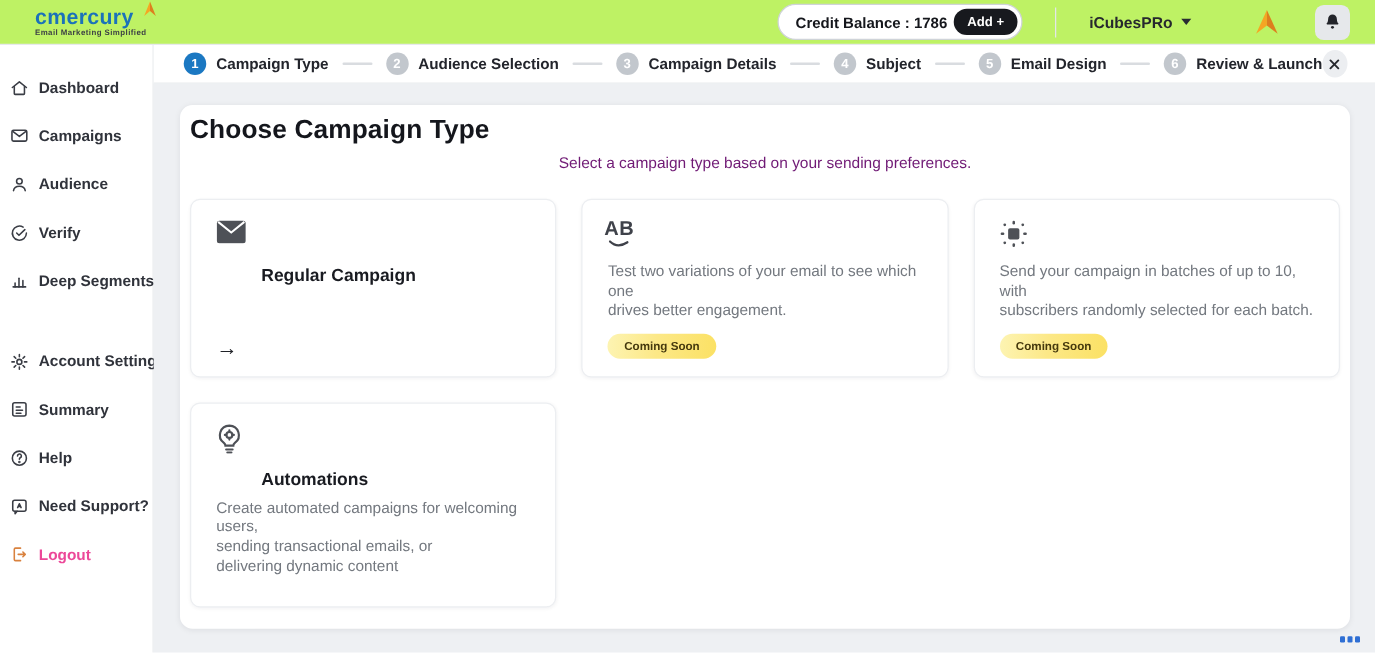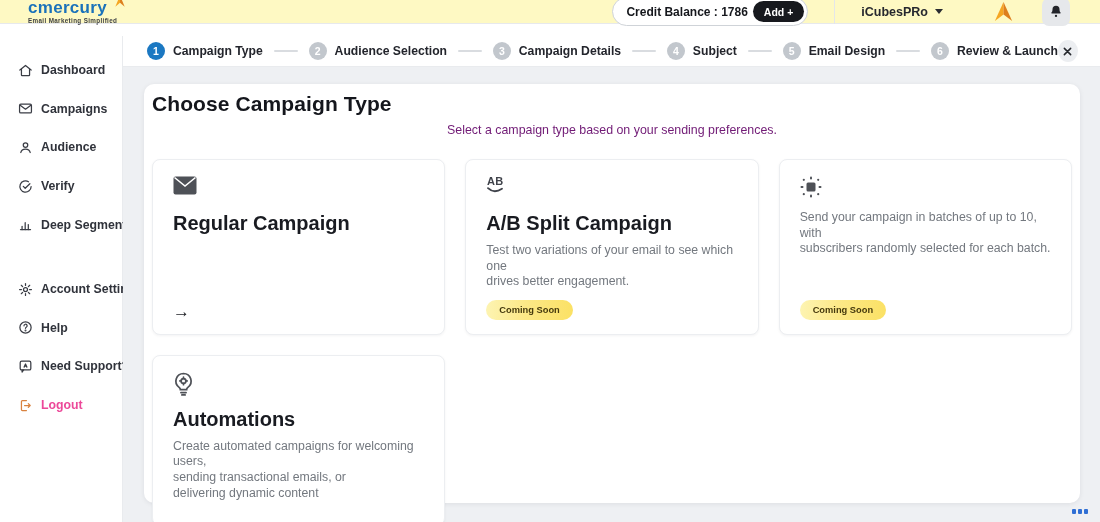--- a/index.html
+++ b/index.html
@@ -4,23 +4,23 @@
 <style>
   * { margin:0; padding:0; box-sizing:border-box; }
   html,body { width:1100px; height:522px; }
   body {
     font-family:"Liberation Sans","DejaVu Sans",sans-serif;
     background:#ffffff; position:relative; overflow:hidden;
     -webkit-font-smoothing:antialiased;
   }
   
   .header{
-    position:absolute; top:0; left:0; right:0; height:24px; background:#fef9c3;
+    position:absolute; top:0; left:0; right:0; height:36px; background:#bef264;
     border-bottom:1px solid #e7e9ec; display:flex; align-items:center;
-    justify-content:space-between; padding:0 30px 0 28px; z-index:5;
+    justify-content:space-between; padding:0 20px 0 28px; z-index:5;
   }
   .logo{ position:relative; display:flex; flex-direction:column; line-height:1; cursor:pointer;}
   .logo-name{ font-size:17px; font-weight:700; color:#1b72ba; letter-spacing:.3px;}
   .logo-tag{ font-size:6.3px; font-weight:700; color:#3c3f45; letter-spacing:.35px; margin-top:2px;}
   .logo-arrow{ position:absolute; right:-10px; top:-5px; }
   .hdr-right{ display:flex; align-items:center; }
   .credit-pill{
     display:flex; align-items:center; gap:5px; border:1.5px solid #cfd3d8;
     border-radius:17px; padding:3px 3px 3px 13px; background:#fff;
   }
@@ -38,21 +38,21 @@
     margin-left:26px; width:28px; height:28px; border-radius:7px; background:#e6e8eb;
     display:grid; place-items:center; cursor:pointer; border:none;
   }
   
   .app-body{ position:absolute; top:36px; left:0; right:0; bottom:0; display:flex; }
   .sidebar{
     width:123px; min-width:123px; background:#fff; border-right:1px solid #e9ebee;
     padding-top:15px; display:flex; flex-direction:column;
   }
   .nav-item{
-    height:38.6px; display:flex; align-items:center; gap:8px; padding-left:18px;
+    height:38.6px; display:flex; align-items:center; gap:8px; padding-left:8px;
     font-size:12.3px; font-weight:600; color:#30333b; cursor:pointer; white-space:nowrap;
   }
   .nav-item svg{ flex:none; }
   .nav-gap{ margin-top:26px; }
   .nav-logout{ color:#ec4899;align-items:center; }
   .main{ flex:1; display:flex; flex-direction:column; background:#eef0f3; min-width:0;}
   
   .stepbar{
     height:31px; background:#fff; display:flex; align-items:center;
     padding:0 22px 0 24px; border-bottom:1px solid #e9ebee;
@@ -78,22 +78,22 @@
   .page-title{ font-size:21px; font-weight:700; color:#14161c; letter-spacing:.1px; }
   .page-sub{ font-size:12.4px; color:#701a75; margin-top:7px;text-align:center; }
   .cards{ margin-top:22px; display:grid; grid-template-columns:repeat(3,1fr); gap:20px; }
   .card{
     background:#fff; border:1px solid #eceef1; border-radius:8px;
     padding:16px 20px 14px; min-height:140px; display:flex; flex-direction:column;
     box-shadow:0 1px 3px rgba(20,24,40,.05); cursor:pointer;
   }
   .card-icon{ height:26px; display:flex; align-items:flex-start; color:#4e5157;}
   .ab-glyph{ display:flex; flex-direction:column; align-items:center; width:18px;}
-  .ab-glyph .ab-txt{ font-size:11px; font-weight:700; color:#3f424a; letter-spacing:.3px; line-height:1;}
-  .card-title{ font-size:20px; font-weight:700; color:#191b21; margin-top:10px; }
+  .ab-glyph .ab-txt{ font-size:16px; font-weight:700; color:#3f424a; letter-spacing:.3px; line-height:1;}
+  .card-title{ font-size:14px; font-weight:700; color:#191b21; margin-top:10px;margin-left:36px; }
   .card-desc{
     font-size:12.3px; color:#73787f; line-height:1.27; margin-top:8px;
     white-space:pre-line; min-height:34px;
   }
   .card-action{ margin-top:auto; padding-top:10px; display:flex; }
   .go-arrow{ font-size:17px; color:#202227; line-height:1; }
   .badge{
     padding:5px 13px; border-radius:12px; font-size:9.3px; font-weight:700; color:#45390d;
     background:linear-gradient(95deg,#fdf4b3 0%,#fce887 45%,#fbe164 100%);
   }
@@ -181,20 +181,27 @@
       <span>Deep Segments</span>
     </div>
     <div class="nav-item nav-gap">
       <svg width="15" height="15" viewBox="0 0 24 24" fill="none" stroke="#3a3d45" stroke-width="2" stroke-linecap="round">
           <circle cx="12" cy="12" r="3.2"></circle>
           <path d="M12 2.5v3M12 18.5v3M2.5 12h3M18.5 12h3M5.3 5.3l2.1 2.1M16.6 16.6l2.1 2.1M18.7 5.3l-2.1 2.1M7.4 16.6l-2.1 2.1"></path>
         </svg>
       <span>Account Settings</span>
     </div>
     <div class="nav-item">
+      <svg width="15" height="15" viewBox="0 0 24 24" fill="none" stroke="#3a3d45" stroke-width="2" stroke-linecap="round" stroke-linejoin="round">
+          <rect x="3.5" y="3.5" width="17" height="17" rx="2.5"></rect>
+          <path d="M8 9h5M8 13h8M8 17h6"></path>
+        </svg>
+      <span>Summary</span>
+    </div>
+    <div class="nav-item">
       <svg width="15" height="15" viewBox="0 0 24 24" fill="none" stroke="#3a3d45" stroke-width="2" stroke-linecap="round">
           <circle cx="12" cy="12" r="9"></circle>
           <path d="M9.6 9.3a2.5 2.5 0 1 1 3.6 2.2c-.8.4-1.2 1-1.2 1.8"></path>
           <circle cx="12" cy="16.8" r="0.6" fill="#3a3d45"></circle>
         </svg>
       <span>Help</span>
     </div>
     <div class="nav-item">
       <svg width="15" height="15" viewBox="0 0 24 24" fill="none" stroke="#3a3d45" stroke-width="2" stroke-linecap="round" stroke-linejoin="round">
           <rect x="3.5" y="3.5" width="17" height="14" rx="2.5"></rect>
@@ -273,21 +280,20 @@
 
           <div class="card">
             <div class="card-icon">
               <span class="ab-glyph">
                 <span class="ab-txt">AB</span>
                 <svg width="16" height="7" viewBox="0 0 16 7">
                     <path d="M1 1.2Q7 7 15 1.8" stroke="#3f424a" stroke-width="1.8" fill="none" stroke-linecap="round"></path>
                   </svg>
               </span>
             </div>
-            <div class="card-title">A/B Split Campaign</div>
             <div class="card-desc">Test two variations of your email to see which one
 drives better engagement.</div>
             <div class="card-action">
               <span class="badge">Coming Soon</span>
             </div>
           </div>
 
           <div class="card">
             <div class="card-icon">
               <svg width="22" height="22" viewBox="0 0 22 22" fill="#4e5157">

